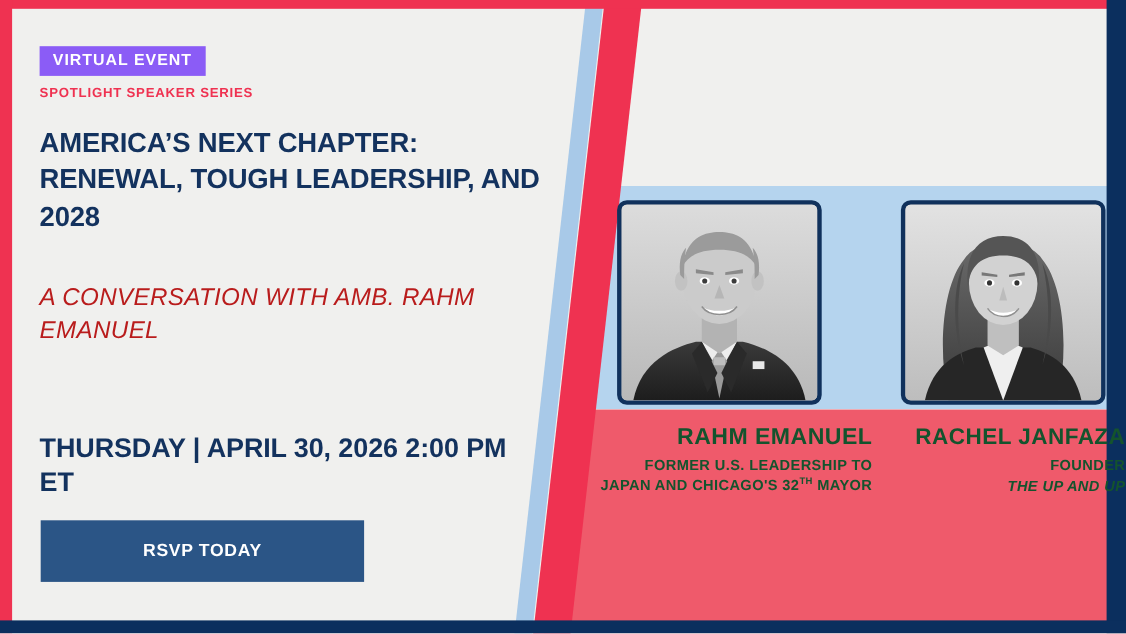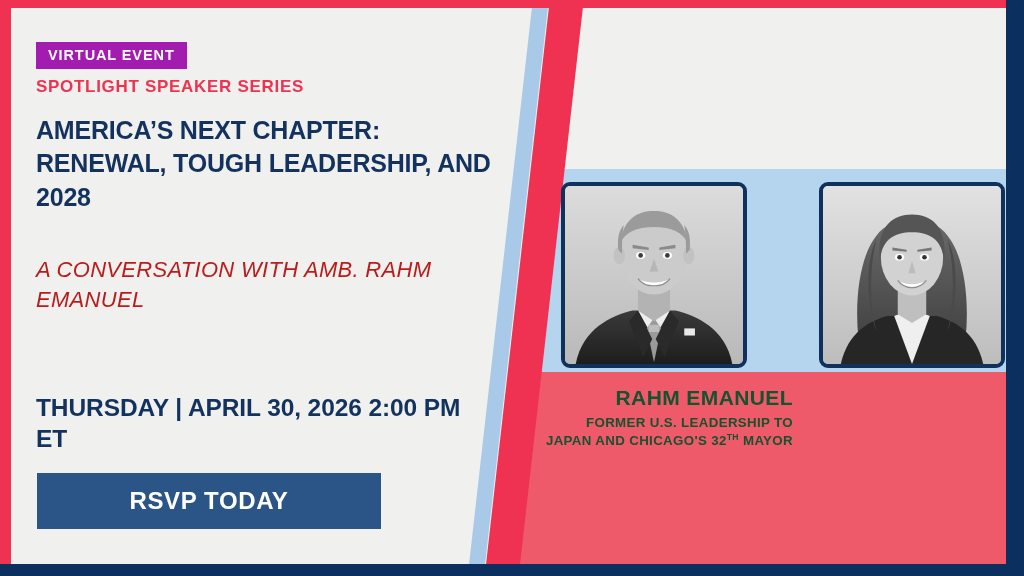--- a/index.html
+++ b/index.html
@@ -89,34 +89,34 @@
   
   .left-content {
     position: absolute;
     left: 36px; top: 0;
     width: 470px; height: 576px;
   }
 
   .badge {
     position: absolute;
     left: 0; top: 42px;
-    background: #a21caf;
+    background: #8b5cf6;
     color: #ffffff;
     font-size: 14.5px;
     font-weight: bold;
     letter-spacing: 0.9px;
     padding: 6px 12px 6px 12px;
     line-height: 1;
   }
 
   .series {
     position: absolute;
     left: 0; top: 77px;
     color: #ef3251;
-    font-size: 17px;
+    font-size: 12px;
     font-weight: bold;
     letter-spacing: 0.7px;
   }
 
   .title {
     position: absolute;
     left: 0; top: 114px;
     width: 480px;
     color: #13325e;
     font-size: 25px;
@@ -144,24 +144,24 @@
     color: #13325e;
     font-size: 24.5px;
     font-weight: bold;
     line-height: 1.28;
     letter-spacing: -0.1px;
   }
 
   .rsvp-btn {
     position: absolute;
     left: 1px; top: 473px;
-    width: 344px; height: 56px;
+    width: 294px; height: 56px;
     background: #2b5586;
     color: #ffffff;
-    font-size: 24px;
+    font-size: 16px;
     font-weight: bold;
     letter-spacing: 0.6px;
     display: flex;
     align-items: center;
     justify-content: center;
     border: none;
     font-family: "Liberation Sans", sans-serif;
     cursor: pointer;
     padding: 0;
   }
@@ -356,14 +356,19 @@
 
 
   <div class="speaker-block sb-1">
     <div class="sp-name">RAHM EMANUEL</div>
     <div class="sp-role">
       <span>FORMER U.S. LEADERSHIP TO</span><br>
       <span>JAPAN AND CHICAGO'S 32</span><sup>TH</sup><span> MAYOR</span>
     </div>
   </div>
 
+  <div class="speaker-block sb-2">
+    <div class="sp-name">RACHEL JANFAZA</div>
+    <div class="sp-role">FOUNDER</div>
+    <div class="sp-org">THE UP AND UP</div>
+  </div>
 
 </div>
 
 </body></html>

